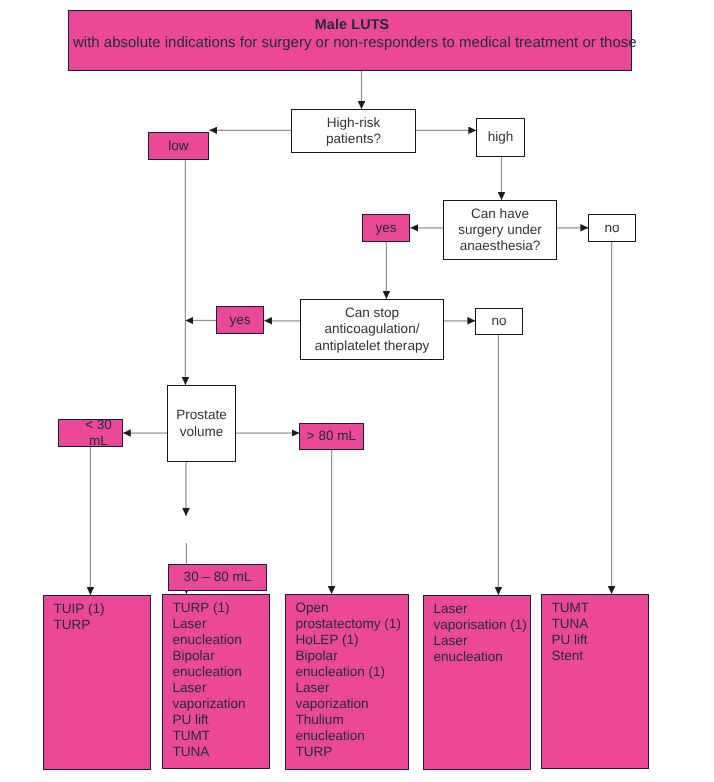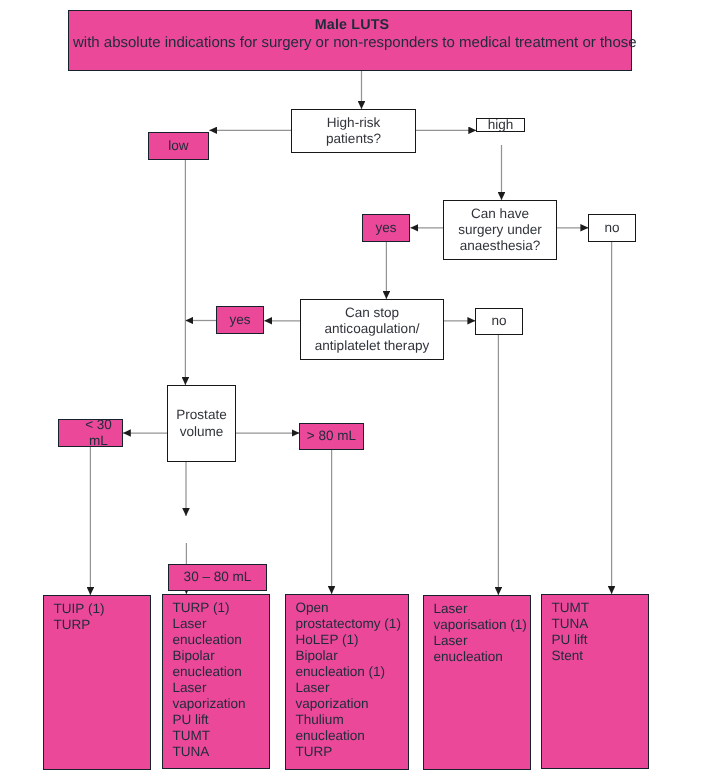--- a/index.html
+++ b/index.html
@@ -71,21 +71,21 @@
     <div class="t">Male LUTS</div>
     <div class="s">with absolute indications for surgery or non-responders to medical treatment or those</div>
   </div>
 
   <div class="node white ctr" style="left:291px; top:109px; width:125px; height:44px;"><div><span class="ln">High-risk</span><span class="ln">patients?</span></div></div>
   <div class="node white ctr" style="left:443px; top:200px; width:114px; height:60px;"><div><span class="ln">Can have</span><span class="ln">surgery under</span><span class="ln">anaesthesia?</span></div></div>
   <div class="node white ctr" style="left:300px; top:299px; width:144px; height:61px;"><div><span class="ln">Can stop</span><span class="ln">anticoagulation/</span><span class="ln">antiplatelet therapy</span></div></div>
   <div class="node white ctr" style="left:167px; top:385px; width:69px; height:77px;"><div><span class="ln">Prostate</span><span class="ln">volume</span></div></div>
 
   <div class="node blue ctr" style="left:148px; top:116px; width:61px; height:28px;margin-top:16px;">low</div>
-  <div class="node white ctr" style="left:476px; top:118px; width:49px; height:14px;">high</div>
+  <div class="node white ctr" style="left:476px; top:118px; width:49px; height:39px;">high</div>
   <div class="node blue ctr" style="left:362px; top:214px; width:48px; height:28px;">yes</div>
   <div class="node white ctr" style="left:588px; top:214px; width:48px; height:28px;">no</div>
   <div class="node blue ctr" style="left:216px; top:306px; width:48px; height:28px;">yes</div>
   <div class="node white ctr" style="left:475px; top:308px; width:48px; height:27px;">no</div>
   <div class="node blue ctr" style="left:58px; top:419px; width:65px; height:28px; padding-left:16px;">&lt; 30 mL</div>
   <div class="node blue ctr" style="left:299px; top:423px; width:65px; height:27px;">&gt; 80 mL</div>
   <div class="node blue ctr" style="left:168px; top:516px; width:99px; height:27px;margin-top:48px;">30 – 80 mL</div>
 
   <div class="node blue lst" style="left:43px;  top:595px; width:108px; height:175px;">
       <span class="ln">TUIP (1)</span>

